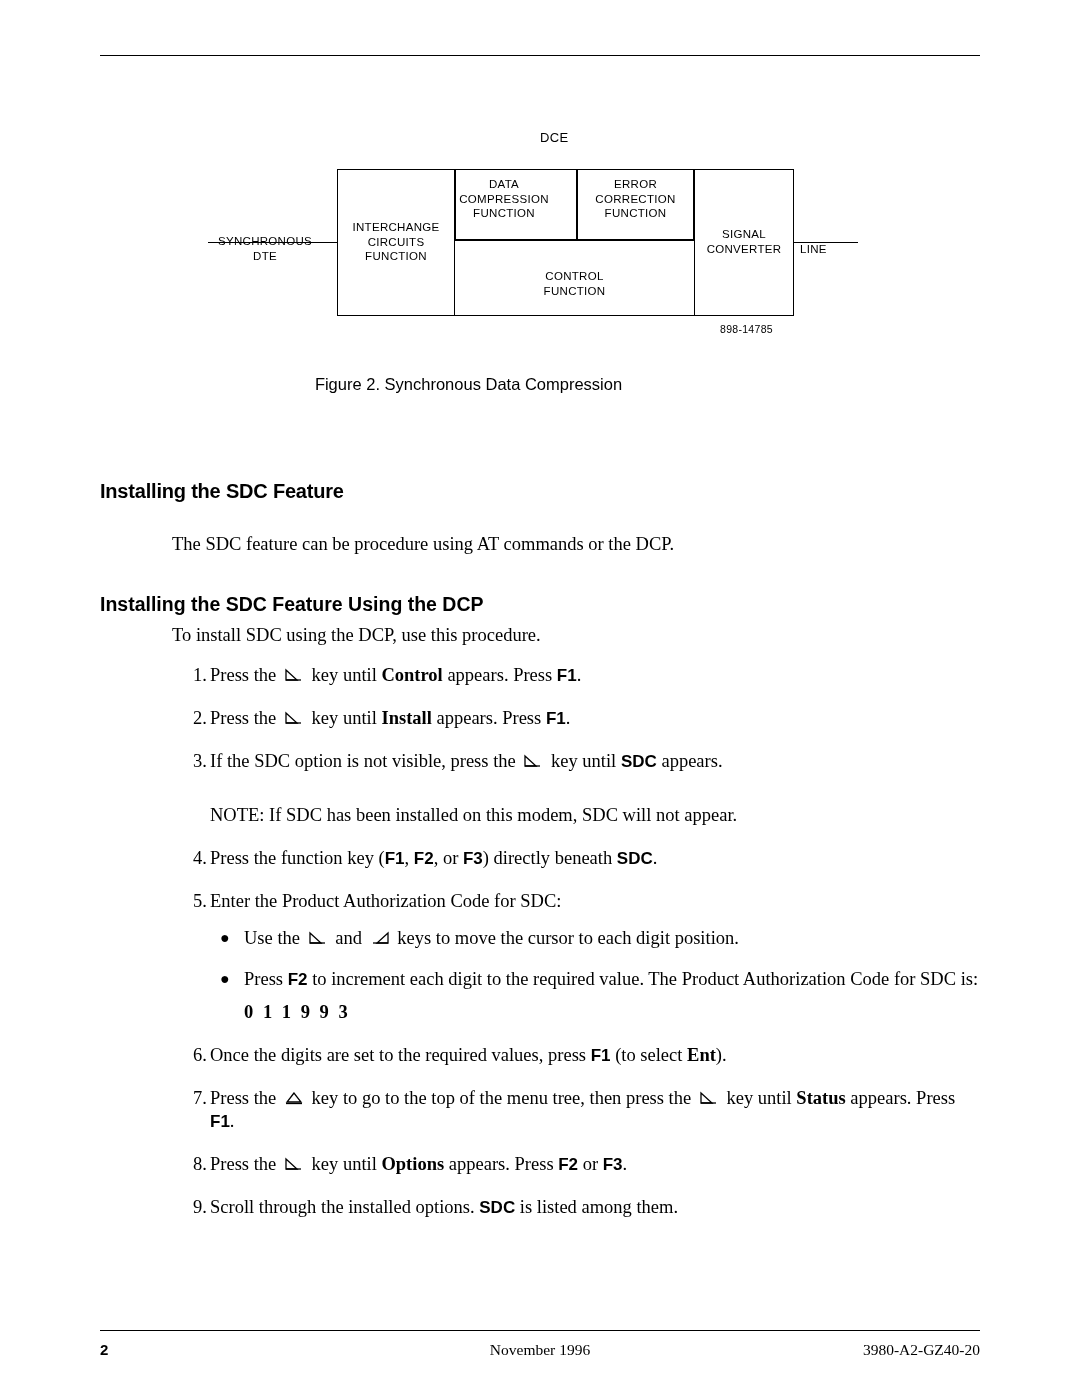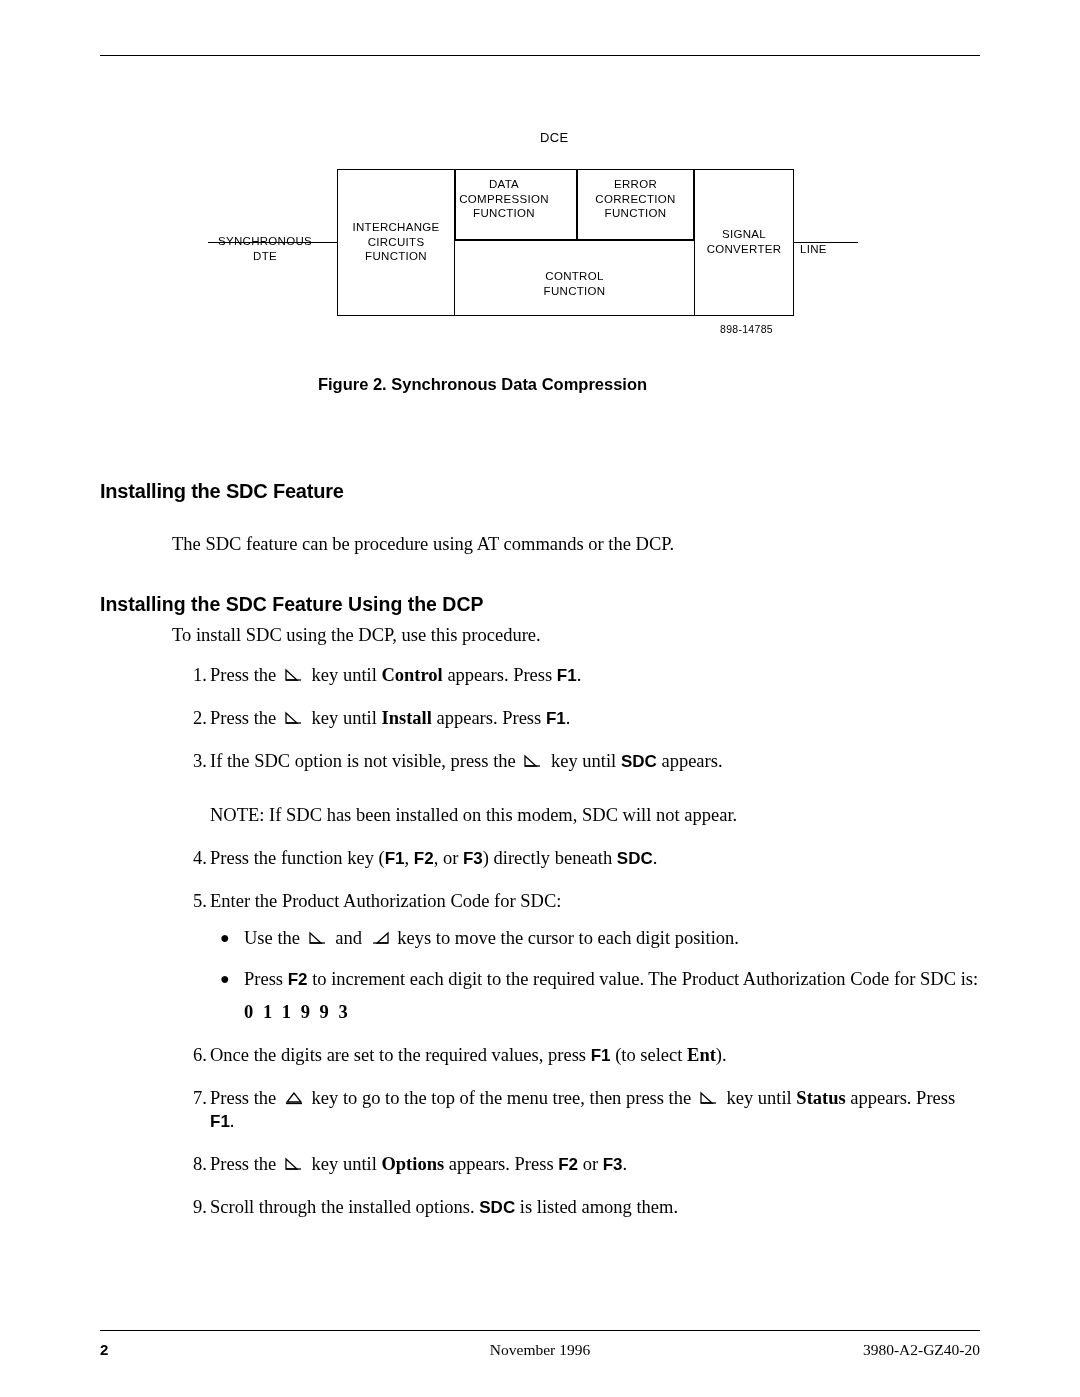--- a/index.html
+++ b/index.html
@@ -168,23 +168,22 @@
     height: 1.4px;
     background: #000;
   }
   .figure-caption {
     position: absolute;
     left: 0;
     top: 245px;
     width: 937px;
     text-align: center;
     font-family: "Liberation Sans", sans-serif;
-    font-weight: bold;
+    font-weight: normal;
     font-size: 16.5px;
-    padding-left: 14px;
   }
 
   
   h1.doc-h1 {
     position: absolute;
     left: 100px;
     top: 480px;
     margin: 0;
     font-family: "Liberation Sans", sans-serif;
     font-size: 20px;

